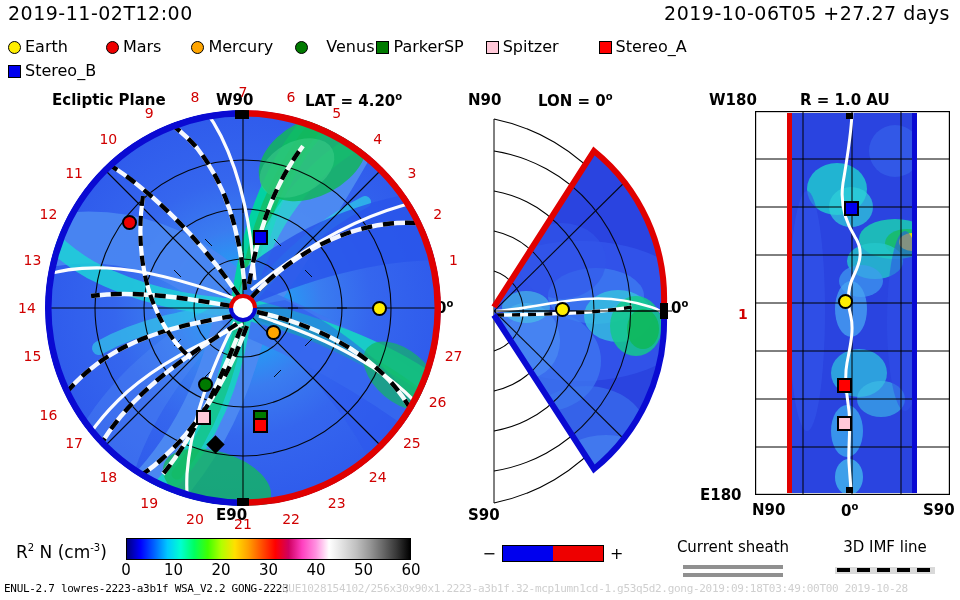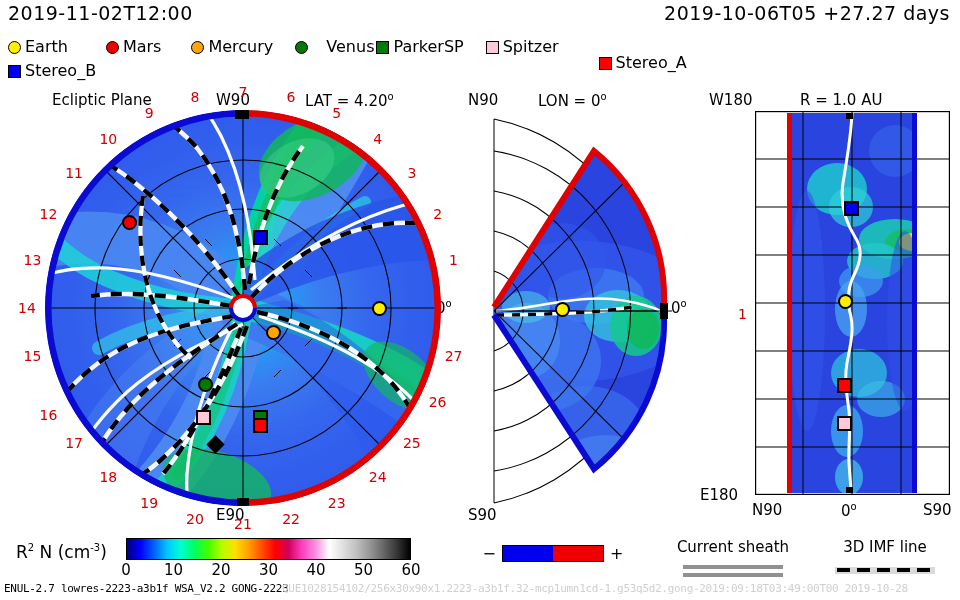--- a/index.html
+++ b/index.html
@@ -17,21 +17,21 @@
   #legend-row2{left:8px;top:60px;height:22px;text-align:center;}
   .leg-item{display:inline-flex;align-items:center;height:22px;vertical-align:top;}
   .leg-label{font-size:16px;margin-left:4px;line-height:16px;}
   .mk{display:inline-block;border:1px solid #000;box-sizing:border-box;}
   .mk-circle{width:13px;height:13px;border-radius:50%;border:1.5px solid #000;}
   .mk-square{width:13px;height:13px;border:1.5px solid #000;}
   .mk-diamond{width:12px;height:12px;transform:rotate(45deg);background:#000;border:none;
               margin:0 1px;}
 
   
-  .ptitle{font-size:15px;}
+  .ptitle{font-size:15px;font-weight:bold;}
 
   
   #panelA{left:0px;top:95px;width:460px;height:440px;}
   #diskwrap{position:absolute;left:45px;top:15px;width:396px;height:396px;}
   #disk{position:absolute;left:0;top:0;width:396px;height:396px;border-radius:50%;
         overflow:hidden;}
   .ringlbl{position:absolute;font-size:14px;color:#d00000;line-height:14px;}
 
   
   #panelB{left:460px;top:95px;width:230px;height:440px;}
@@ -84,21 +84,21 @@
       <span class="leg-label">Mercury</span>
     </span><span class="leg-item" style="margin-left: 22px; gap: 14px;">
       <span class="mk mk-circle" style="background: rgb(0, 122, 0);"></span>
       <span class="leg-label">Venus</span>
     </span><span class="leg-item" style="margin-left: 2px;">
       <span class="mk mk-square" style="background: rgb(0, 122, 0);"></span>
       <span class="leg-label">ParkerSP</span>
     </span><span class="leg-item" style="margin-left: 22px;">
       <span class="mk mk-square" style="background: rgb(255, 200, 216);"></span>
       <span class="leg-label">Spitzer</span>
-    </span><span class="leg-item" style="margin-left: 40px; margin-top: 16px;">
+    </span><span class="leg-item" style="margin-left: 40px;">
       <span class="mk mk-square" style="background: rgb(255, 0, 0);"></span>
       <span class="leg-label">Stereo_A</span>
     </span></div>
 <div class="abs nw" id="legend-row2"><span class="leg-item">
       <span class="mk mk-square" style="background: rgb(0, 0, 238);"></span>
       <span class="leg-label">Stereo_B</span>
     </span></div>
 
 <div class="abs" id="panelA">
   <div class="abs ptitle nw" style="left:52px;top:-4px;">Ecliptic Plane</div>

